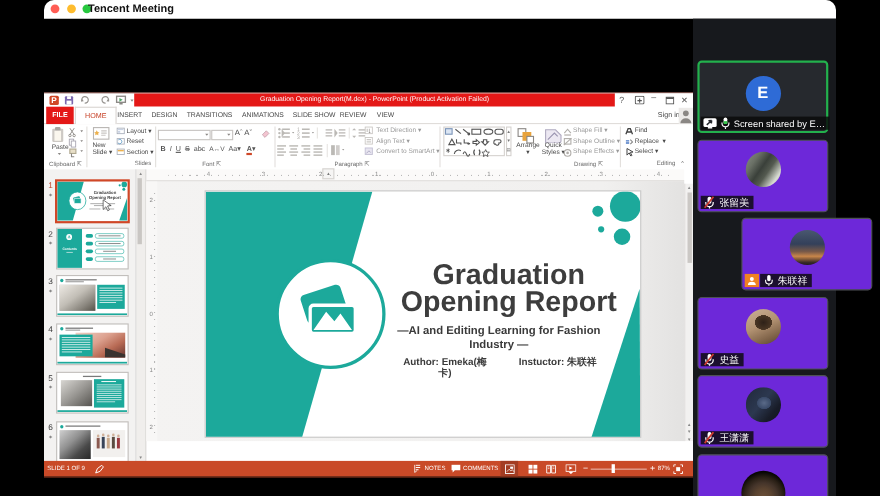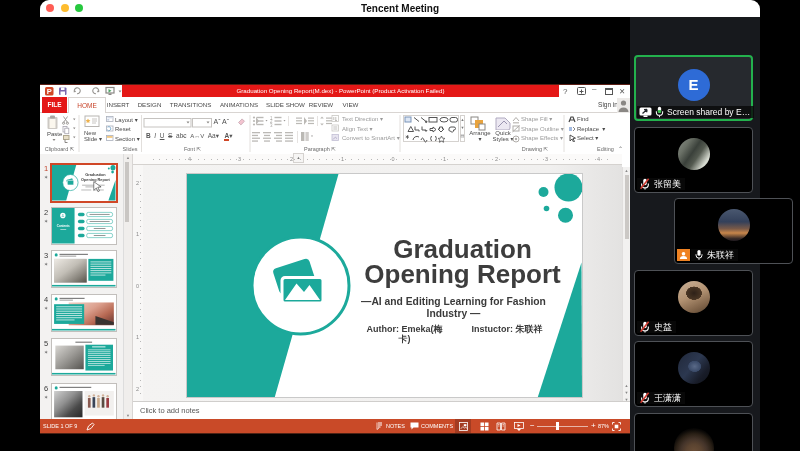--- a/index.html
+++ b/index.html
@@ -1,39 +1,39 @@
 <!DOCTYPE html>
 <html><head>
 <meta charset="utf-8">
 <style>
 html,body{margin:0;padding:0;}
 body{width:800px;height:451px;background:#000;font-family:"Liberation Sans",sans-serif;position:relative;overflow:hidden;}
 .abs{position:absolute;}
 
 #macbar{left:40px;top:0;width:720px;height:17px;background:#fff;border-radius:9px 9px 0 0;}
 .tl{position:absolute;width:8px;height:8px;border-radius:50%;top:3.5px;}
-#mactitle{position:absolute;width:100%;top:0;line-height:17px;text-align:center;font-size:10px;font-weight:bold;color:#111;}
+#mactitle{position:absolute;width:100%;top:0;line-height:17px;text-align:left;font-size:10px;font-weight:bold;color:#111;padding-left:40px;}
 
 #ppt{left:40px;top:84px;width:590px;height:348px;background:#fff;border-top:1px solid #5a1d14;box-sizing:border-box;}
 #qat{left:0;top:0;width:590px;height:12px;background:#fff;}
 #titlered{left:82px;top:0;width:437px;height:12px;background:#e41817;color:#fff;font-size:6.2px;text-align:center;line-height:12px;}
 #tabrow{left:0;top:12px;width:590px;height:16px;background:#fff;border-bottom:1px solid #d9d5d2;box-sizing:border-box;}
 #ribbon{left:0;top:28px;width:590px;height:41px;background:#fff;}
 #rulerh{left:93px;top:69px;width:489px;height:10.5px;background:#fbfaf9;border-bottom:1px solid #d5d2cf;box-sizing:border-box;font-size:5.5px;color:#8a8a8a;}
 #canvas{left:93px;top:79.5px;width:489px;height:236.5px;background:linear-gradient(90deg,#f4f3f2 0%,#f1f0ef 85%,#e3e2e1 100%);}
 .rn{position:absolute;top:2px;}
 .vn{position:absolute;left:3px;font-size:5.5px;color:#8a8a8a;}
 #slide{left:146.5px;top:88.5px;width:395px;height:223.5px;background:#fff;outline:1px solid #c9c9c9;overflow:hidden;}
 #vscroll{left:582px;top:82px;width:8px;height:234px;background:#f2f1f0;border-left:1px solid #e0dedd;box-sizing:border-box;}
 #thumbs{left:0;top:69px;width:93px;height:265px;background:#f3f2f1;border-right:1px solid #d8d5d3;box-sizing:border-box;}
 #notes{left:93px;top:316px;width:497px;height:18px;background:#fff;border-top:1px solid #d0cecc;box-sizing:border-box;color:#595959;font-size:7.5px;}
 #statusbar{left:0;top:334px;width:590px;height:13.5px;background:#c94a28;color:#fff;font-size:5.5px;border-bottom:1.5px solid #4e2214;box-sizing:content-box;}
 
 #sidebar{left:630px;top:17px;width:130px;height:434px;background:#17191d;}
-.tile{position:absolute;left:4px;width:119px;height:66px;background:#000000;border:1px solid #4e5156;border-radius:4px;box-sizing:border-box;}
+.tile{position:absolute;left:4px;width:119px;height:66px;background:#6d28d9;border:1px solid #4e5156;border-radius:4px;box-sizing:border-box;}
 .avatar{position:absolute;left:50%;top:10px;transform:translateX(-50%);width:32px;height:32px;border-radius:50%;overflow:hidden;}
 .tlabel{position:absolute;left:2px;bottom:2px;height:12px;background:rgba(10,10,10,0.82);color:#fff;font-size:9px;line-height:12px;padding:0 4px 0 2px;display:flex;align-items:center;white-space:nowrap;}
 .tab{position:absolute;top:0;height:16px;color:#484848;font-size:6.2px;text-align:center;line-height:16px;}
 .glab{position:absolute;top:33px;font-size:5.5px;color:#6a6a6a;text-align:center;}
 .rtx{position:absolute;font-size:6px;color:#4a4a4a;line-height:6px;white-space:nowrap;}
 .gtx{position:absolute;font-size:6px;color:#9a9a9a;line-height:6px;white-space:nowrap;}
 .tnum{position:absolute;left:2px;width:8px;font-size:7.5px;color:#3a3a3a;text-align:center;}
 .tstar{position:absolute;left:2px;width:8px;font-size:5px;color:#6a6a6a;text-align:center;}
 .thm{position:absolute;left:12px;width:63.5px;height:35.5px;background:#fff;outline:1px solid #c2bfbc;}
 </style>
@@ -554,23 +554,20 @@
     </svg>
     <div class="abs" style="left:168px;top:63px;width:216px;text-align:center;font-weight:bold;color:#3d3d3d;font-size:26px;line-height:25.5px;">Graduation<br>Opening Report</div>
     <div class="abs" style="left:159px;top:122px;width:216px;text-align:center;font-weight:bold;color:#3a3a3a;font-size:10.3px;line-height:12px;">—AI and Editing Learning for Fashion Industry —</div>
     <div class="abs" style="left:180px;top:150.5px;width:176px;font-weight:bold;color:#3a3a3a;font-size:9px;line-height:10px;">Author: Emeka(梅<span style="position:absolute;right:0;">Instuctor: 朱联祥</span><br><span style="position:absolute;left:32px;">卡)</span></div>
   </div>
   <div class="abs" id="vscroll">
     <div style="position:absolute;top:1px;width:100%;text-align:center;font-size:4px;color:#888;">▲</div>
     <div style="position:absolute;top:8px;left:1.5px;width:4px;height:64px;background:#cbc8c5;"></div>
     <div style="position:absolute;top:215px;width:100%;text-align:center;font-size:4px;color:#888;line-height:7px;">▲<br>▼<br>▼</div>
   </div>
-  <div class="abs" id="notes">
-      <span style="position:absolute;left:7px;top:4px;">Click to add notes</span>
-    </div>
   <div class="abs" id="statusbar">
     <span style="position:absolute;left:3px;top:0;line-height:14px;">SLIDE 1 OF 9</span>
     <svg width="9" height="9" style="position:absolute;left:46px;top:3px;" viewBox="0 0 9 9">
         <path d="M1 8 l1.5 -4 l4 -3 l1.5 1.5 l-3 4 z" fill="none" stroke="#fff" stroke-width="0.9"></path>
       </svg>
     <svg width="8" height="8" style="position:absolute;left:336px;top:3px;" viewBox="0 0 8 8">
         <path d="M2 1 h4 M2 3 h4 M2 5 h2.5" stroke="#fff"></path>
         <path d="M1 0.5 v7 l2 -1.5" fill="none" stroke="#fff" stroke-width="0.7"></path>
       </svg>
     <span style="position:absolute;left:346px;top:0;line-height:14px;">NOTES</span>

